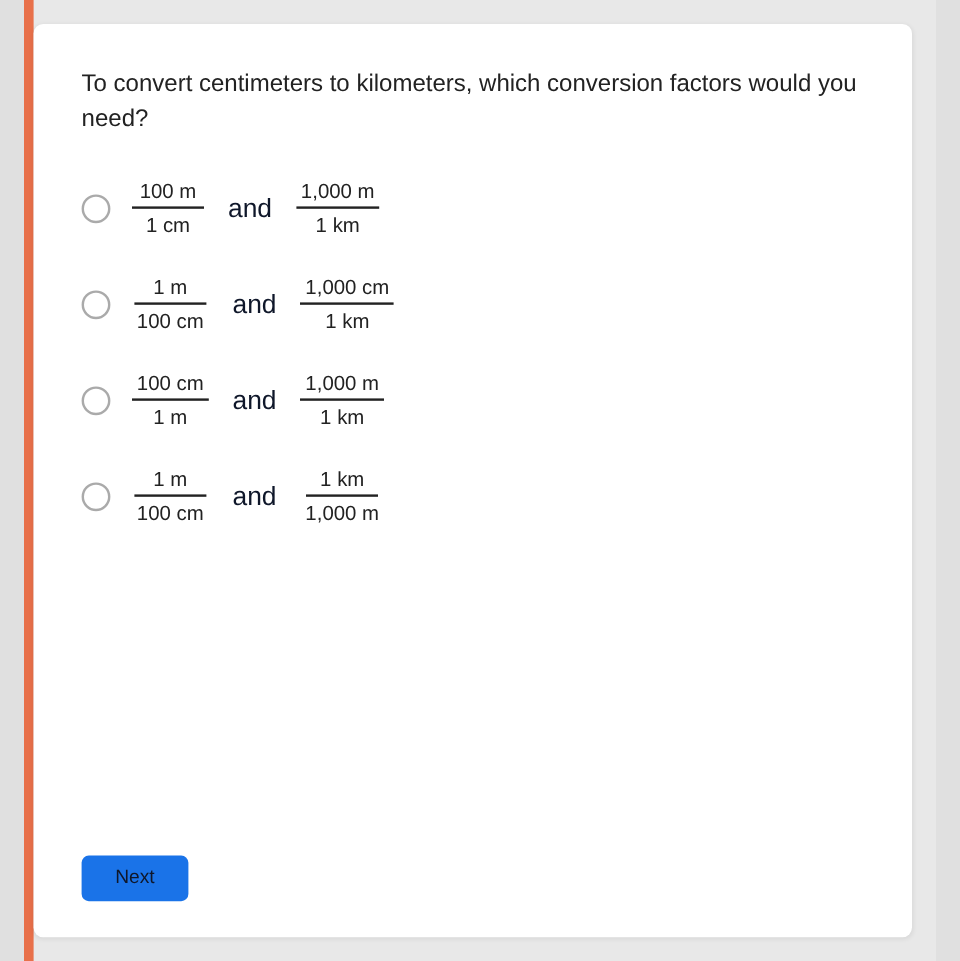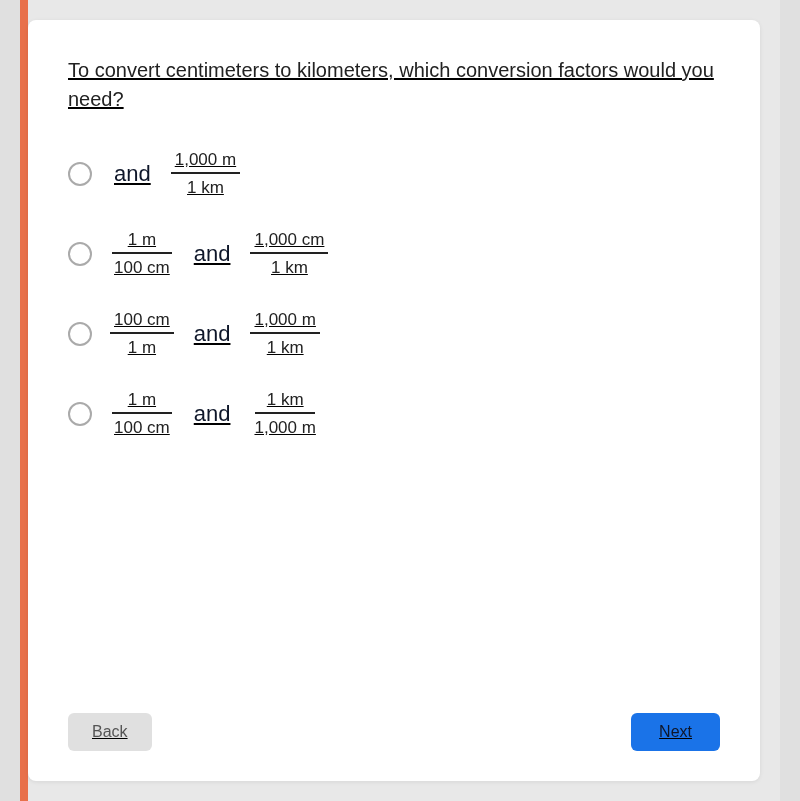--- a/index.html
+++ b/index.html
@@ -12,21 +12,20 @@
       width: 800px;
       height: 801px;
       font-family: Arial, sans-serif;
     }
 
     .page-wrapper {
       display: flex;
       width: 760px;
       height: 801px;
       background: #e8e8e8;
-      text-decoration: underline;
     }
 
     .left-accent {
       width: 8px;
       background: #e8704a;
       flex-shrink: 0;
       border-radius: 0;
     }
 
     .card {
@@ -149,20 +148,24 @@
 <div class="page-wrapper">
   <div class="left-accent"></div>
   <div class="card">
     <div class="question-text">To convert centimeters to kilometers, which conversion factors would you need?</div>
 
     <div class="options-list">
 
       <div class="option-row">
         <div class="radio-circle"></div>
         <div class="fraction-group">
+          <div class="fraction">
+            <span class="numerator">100 m</span>
+            <span class="denominator">1  cm</span>
+          </div>
           <span class="and-text">and</span>
           <div class="fraction">
             <span class="numerator">1,000 m</span>
             <span class="denominator">1  km</span>
           </div>
         </div>
       </div>
 
       <div class="option-row">
         <div class="radio-circle"></div>
@@ -205,17 +208,16 @@
           <div class="fraction">
             <span class="numerator">1 km</span>
             <span class="denominator">1,000 m</span>
           </div>
         </div>
       </div>
 
     </div>
 
     <div class="footer-row">
-      <button class="back-button">Back</button>
       <button class="next-button">Next</button>
     </div>
   </div>
 </div>
 
 </body></html>

